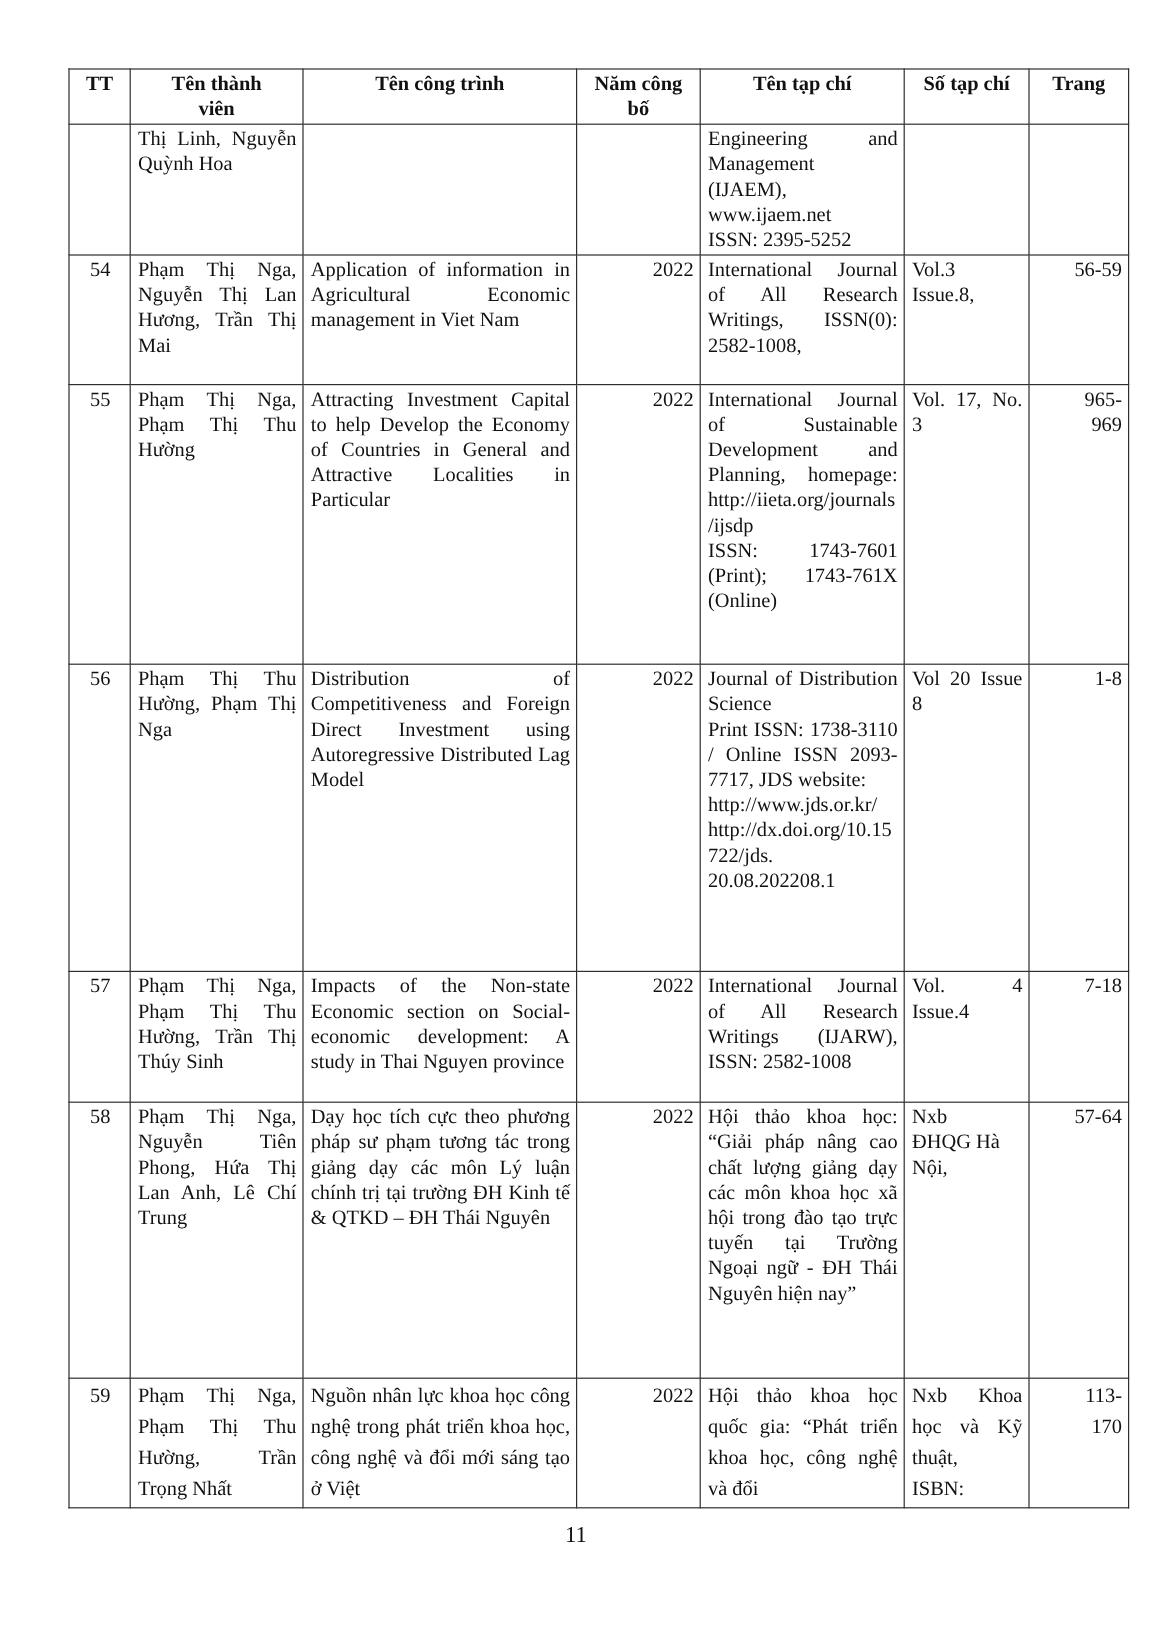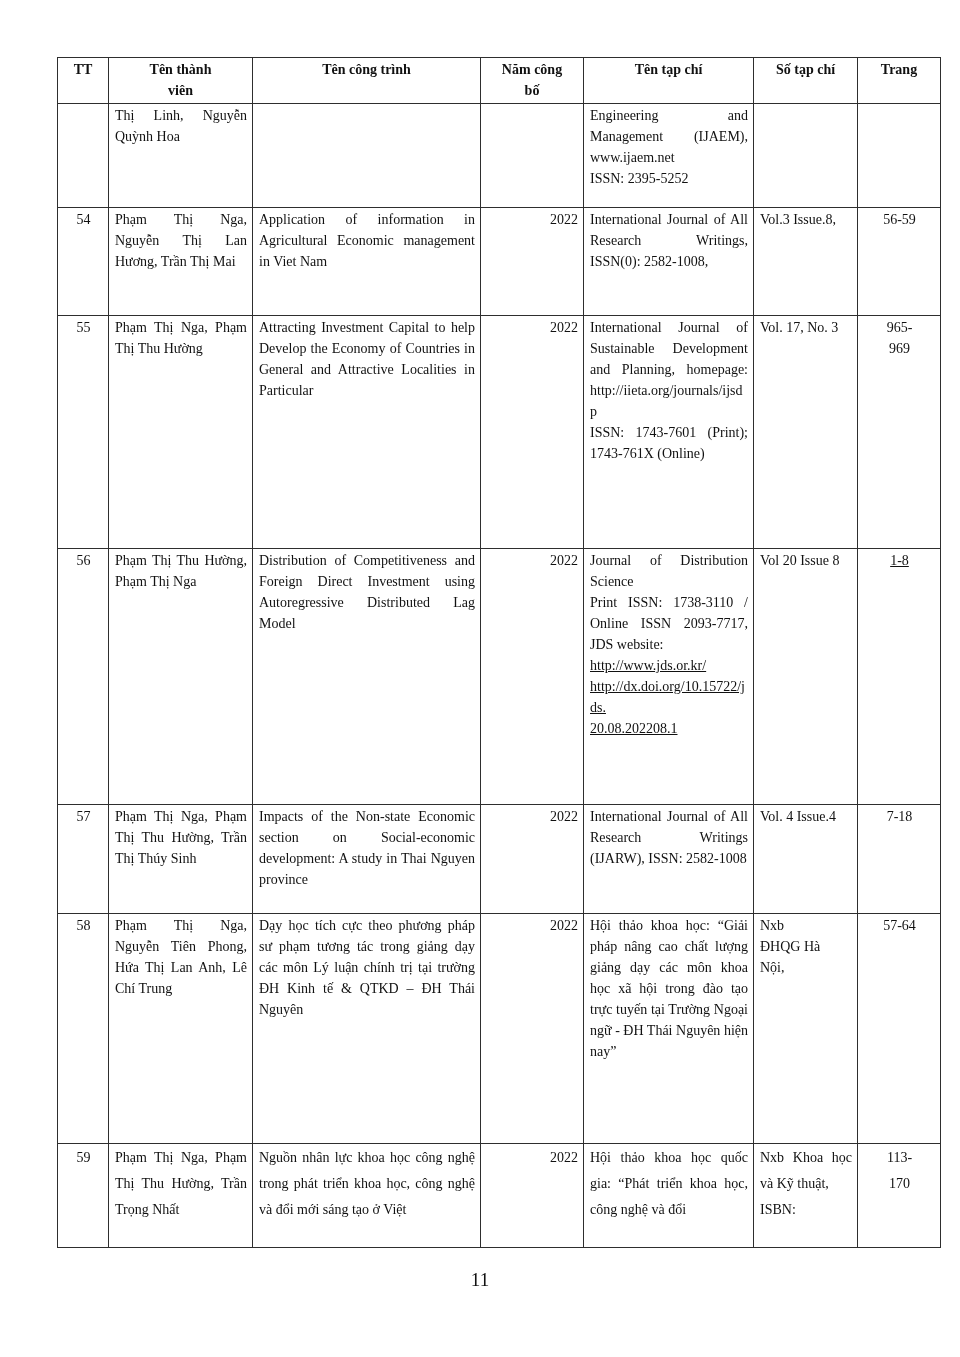--- a/index.html
+++ b/index.html
@@ -14,21 +14,21 @@
     font-family: "Liberation Serif", "DejaVu Serif", serif;
     color: #111111;
   }
   .doc-table {
     position: absolute;
     left: 57px;
     top: 57px;
     width: 883px;
     border-collapse: collapse;
     table-layout: fixed;
-    font-size: 14px;
+    font-size: 17px;
     line-height: 21px;
     border-radius: 26px;
   }
   .doc-table th, .doc-table td {
     border: 1.5px solid #2e2e2e;
     vertical-align: top;
     padding: 1px 5px 2px 6px;
     white-space: pre-line;
     overflow-wrap: break-word;
     word-wrap: break-word;
@@ -49,23 +49,23 @@
   .doc-table tbody tr:nth-child(7) { height: 104px; }
   
   .doc-table tbody tr:nth-child(7) td { line-height: 26px; }
 
   .c-tt    { text-align: center; }
   .c-auth  { text-align: justify; }
   .c-title { text-align: justify; }
   .c-year  { text-align: right; padding-left: 8px; }
   .c-jrnl  { text-align: justify; }
   .c-issue { text-align: justify; }
-  .c-pages { text-align: center; }
+  .c-pages { text-align: right; }
 
-  .u { text-decoration: underline; }
+  .u { }
 
   .page-footer {
     position: absolute;
     left: 0;
     top: 1269px;
     width: 100%;
     text-align: center;
     font-size: 19px;
   }
 </style>

